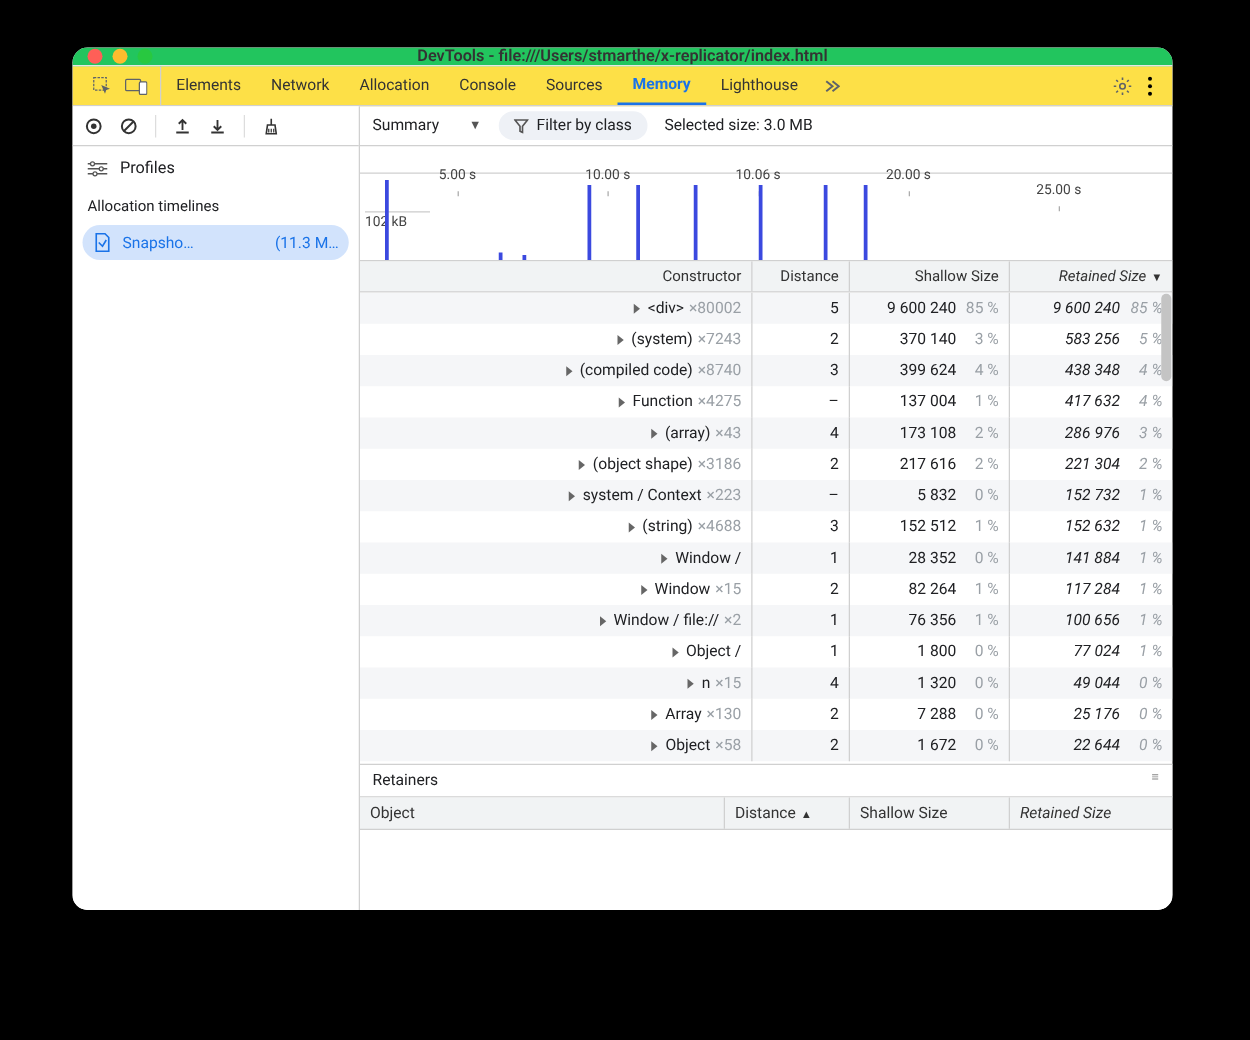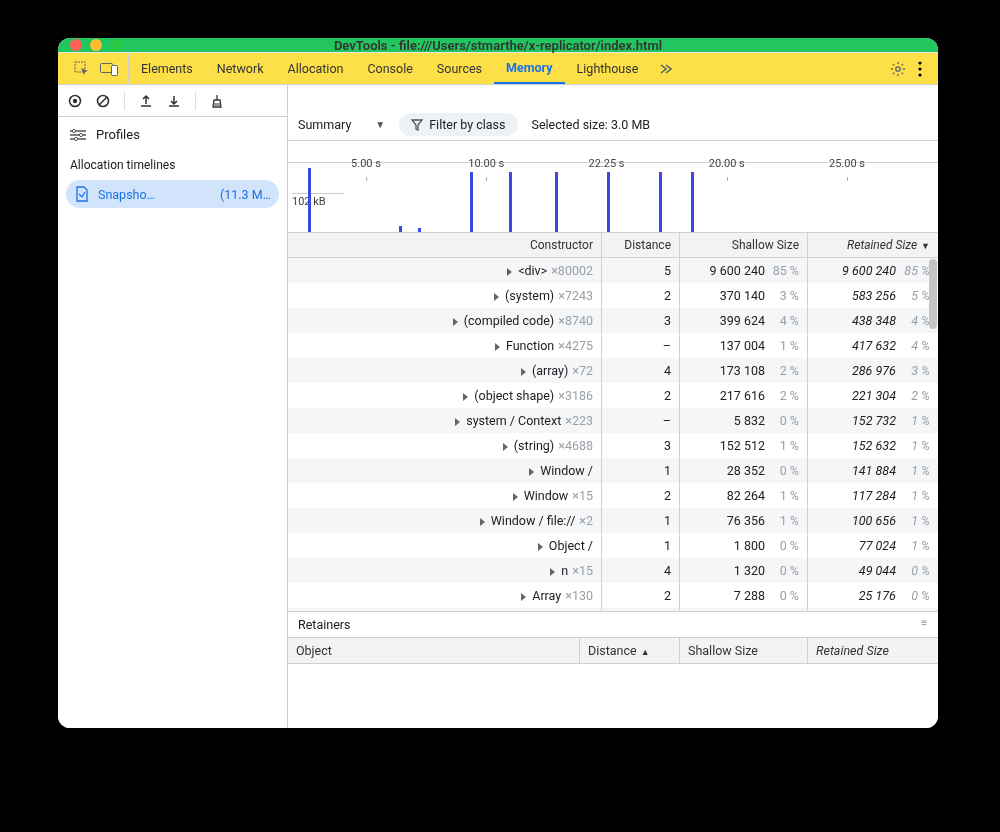--- a/index.html
+++ b/index.html
@@ -38,21 +38,21 @@
   
   .body { flex:1; display:flex; min-height:0;}
   .left-pane { width:230px; background:#fff; border-right:1px solid var(--border); display:flex; flex-direction:column;}
   .left-toolbar { height:32px; display:flex; align-items:center; gap:14px; padding:0 10px; border-bottom:1px solid var(--border);}
   .profiles-header{display:flex;align-items:center;gap:10px;padding:10px 12px;color:var(--text);font-size:13px;}
   .section-label{padding:6px 12px;font-size:12px;color:var(--text);}
   .snap-item{display:flex;align-items:center;gap:8px; margin:2px 8px; padding:6px 8px; background:var(--selection); border-radius:14px; color:var(--blue);}
   .snap-item .size{margin-left:auto;color:var(--blue);}
   
   .main-pane{flex:1;display:flex;flex-direction:column;min-width:0;}
-  .main-toolbar{height:32px;display:flex;align-items:center;gap:14px;padding:0 10px;border-bottom:1px solid var(--border);margin-top:24px;}
+  .main-toolbar{height:32px;display:flex;align-items:center;gap:14px;padding:0 10px;border-bottom:1px solid var(--border);}
   .dropdown{display:flex;align-items:center;gap:24px;}
   .chev-down{font-size:10px;color:#555;}
   .filter-pill{display:flex;align-items:center;gap:6px;background:#eef1f6;border-radius:14px;padding:4px 12px;}
   
   .timeline{height:92px;border-bottom:1px solid var(--border);position:relative; overflow:hidden;}
   .ruler{height:22px;border-bottom:1px solid var(--border);position:relative;font-size:11px;color:#444;}
   .ruler .tick{position:absolute;top:16px; transform:translateX(-50%);}
   .ruler .tick::after{content:"";position:absolute;left:50%;top:20px;width:1px;height:4px;background:#aaa;}
   .ylabel{position:absolute;left:4px;top:52px;font-size:11px;color:#444;border-top:1px solid #ccc; padding-top:1px; width:52px;}
   .bars{position:absolute;left:0;right:0;top:22px;bottom:0;}
@@ -221,23 +221,23 @@
             </span>
           <span>Filter by class</span>
         </div>
         <span>Selected size: 3.0 MB</span>
       </div>
 
       <div class="timeline">
         <div class="ruler" id="ruler">
             <span class="tick" style="left: 12%;">5.00 s</span>
             <span class="tick" style="left: 30.5%;">10.00 s</span>
-            <span class="tick" style="left: 49%;">22.25 s</span>
+            <span class="tick" style="left: 49%;">10.06 s</span>
             <span class="tick" style="left: 67.5%;">20.00 s</span>
-            <span class="tick" style="left: 86%;">25.00 s</span>
+            <span class="tick" style="left: 86%; margin-top: 12px;">25.00 s</span>
           </div>
         <div class="ylabel">102 kB</div>
         <div class="bars" id="bars">
             <div class="bar" style="left: 3%; height: 64px;"></div>
             <div class="bar" style="left: 28%; height: 60px;"></div>
             <div class="bar" style="left: 34%; height: 60px;"></div>
             <div class="bar" style="left: 41%; height: 60px;"></div>
             <div class="bar" style="left: 49%; height: 60px;"></div>
             <div class="bar" style="left: 57%; height: 60px;"></div>
             <div class="bar" style="left: 62%; height: 60px;"></div>
@@ -273,21 +273,21 @@
               <div class="td col-sh"><span>399 624</span><span class="pct">4 %</span></div>
               <div class="td col-ret"><span>438 348</span><span class="pct">4 %</span></div>
             </div>
             <div class="row">
               <div class="td col-con"><span class="tri"></span><span>Function</span><span class="cnt">×4275</span></div>
               <div class="td col-dist">–</div>
               <div class="td col-sh"><span>137 004</span><span class="pct">1 %</span></div>
               <div class="td col-ret"><span>417 632</span><span class="pct">4 %</span></div>
             </div>
             <div class="row">
-              <div class="td col-con"><span class="tri"></span><span>(array)</span><span class="cnt">×72</span></div>
+              <div class="td col-con"><span class="tri"></span><span>(array)</span><span class="cnt">×43</span></div>
               <div class="td col-dist">4</div>
               <div class="td col-sh"><span>173 108</span><span class="pct">2 %</span></div>
               <div class="td col-ret"><span>286 976</span><span class="pct">3 %</span></div>
             </div>
             <div class="row">
               <div class="td col-con"><span class="tri"></span><span>(object shape)</span><span class="cnt">×3186</span></div>
               <div class="td col-dist">2</div>
               <div class="td col-sh"><span>217 616</span><span class="pct">2 %</span></div>
               <div class="td col-ret"><span>221 304</span><span class="pct">2 %</span></div>
             </div>

